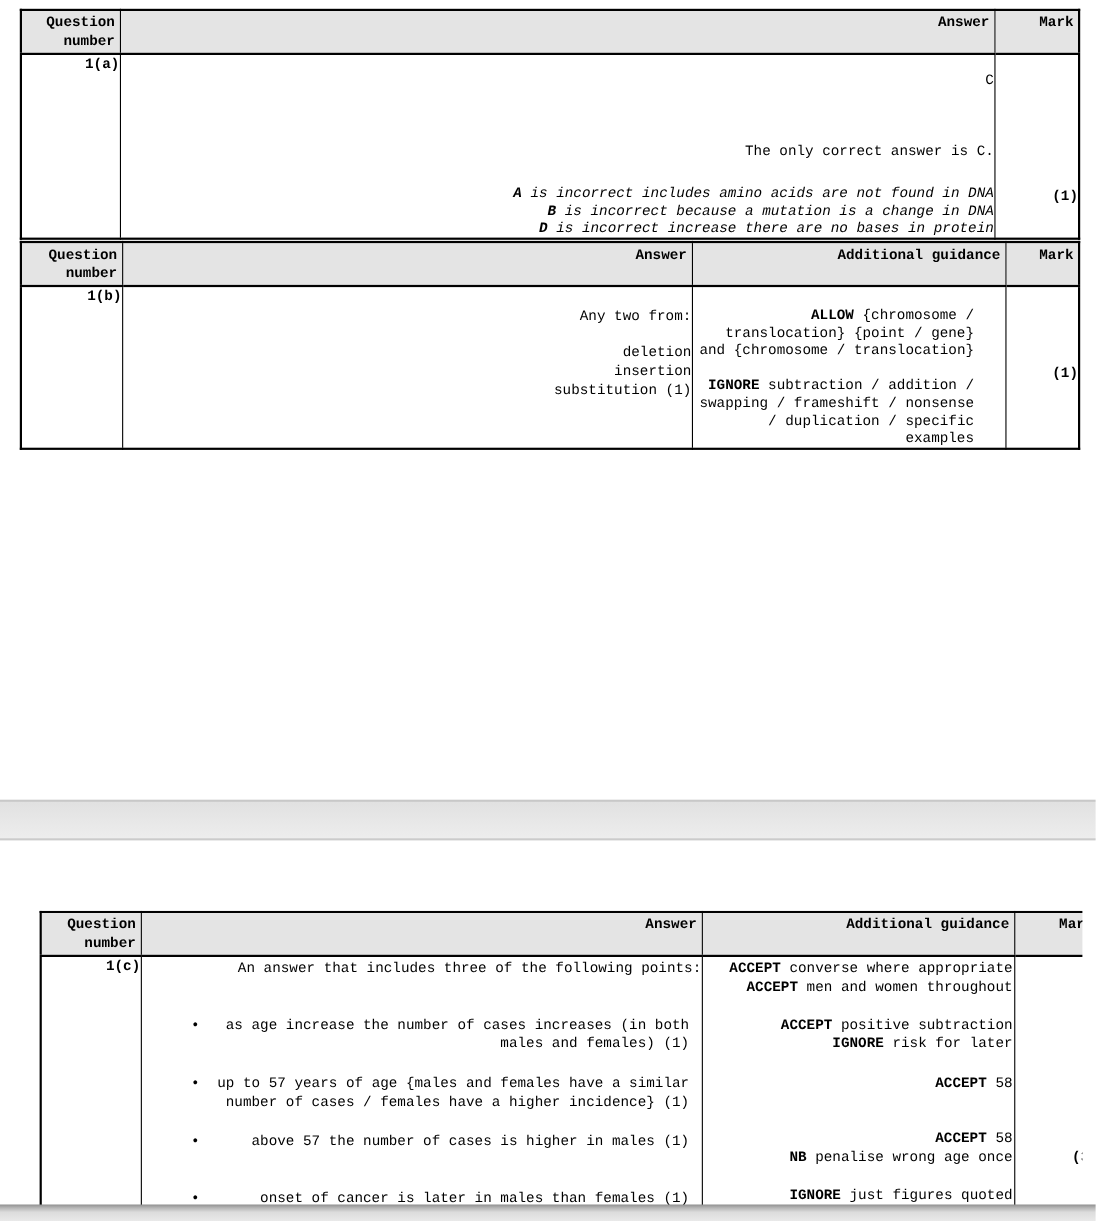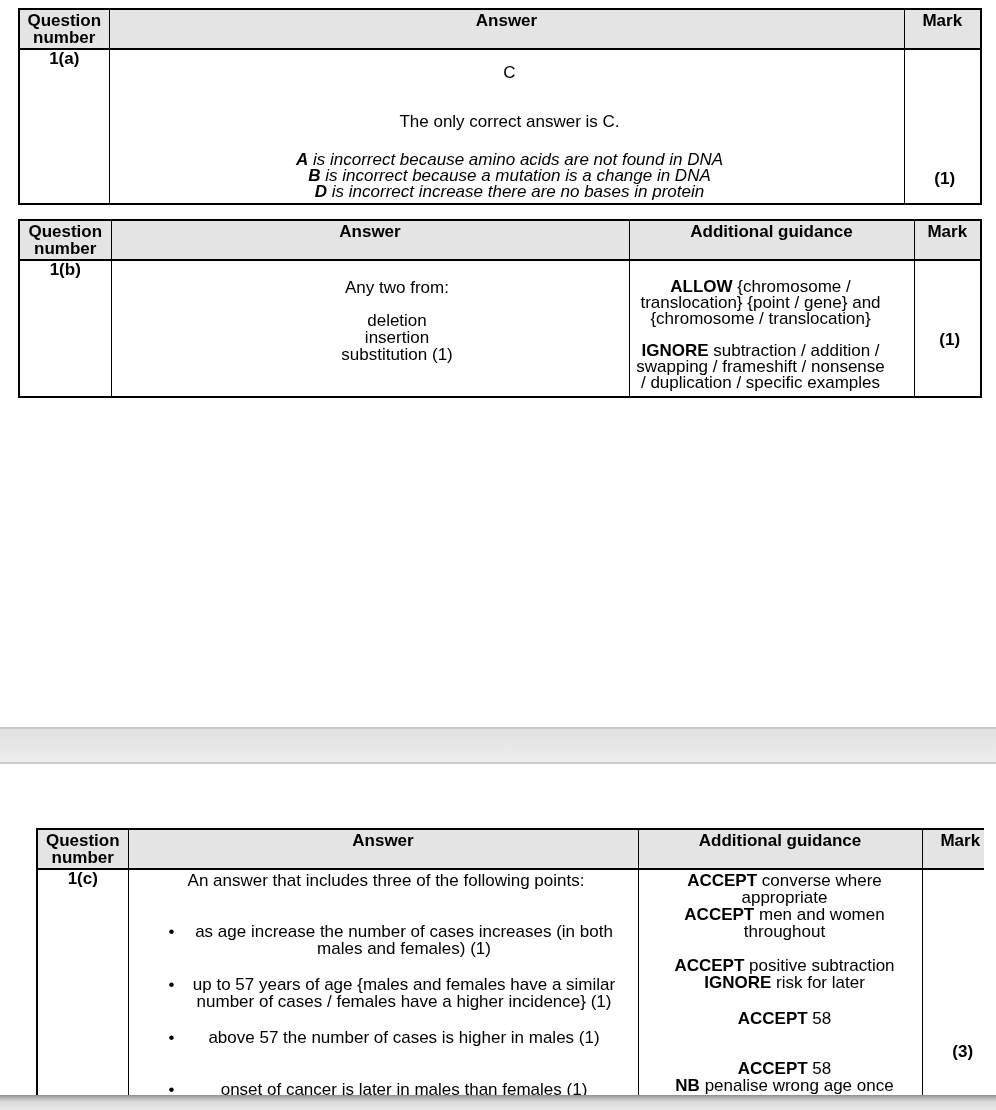--- a/index.html
+++ b/index.html
@@ -6,35 +6,35 @@
   body{
     width:996px;height:1110px;position:relative;overflow:hidden;
     font-family:"Liberation Sans",sans-serif;color:#000;
   }
   
   table.ms{
     border-collapse:collapse;table-layout:fixed;position:absolute;left:18px;
     border:2px solid #000;background:#fff;
   }
   table.ms th,table.ms td{
-    border:1px solid #000;vertical-align:top;text-align:center;
-    font-size:17px;line-height:17px;padding:0;overflow:hidden;
+    border:1px solid #000;vertical-align:top;text-align:right;
+    font-size:13px;line-height:17px;padding:0;overflow:hidden;font-family:Liberation Mono, monospace;
   }
   table.ms th{
     background:#e4e4e4;font-weight:bold;padding:2px 4px;
     border-bottom:2px solid #000;height:34px;
   }
   td.qn{font-weight:bold;padding:2px 4px;}
   td.markcell{font-weight:bold;}
   
   .t1{top:8px;width:962px;}
   .t1 td{height:153px;}
   .t1a{margin-left:6px;}
   .cletter{margin-top:14px;}
-  .stmt{margin-top:32px;}
+  .stmt{margin-top:48px;}
   .reasons{margin-top:22px;line-height:16px;font-style:italic;}
   .reasons .rl{font-weight:bold;}
   .m1{margin:120px 0 0 5px;}
   
   .t2{top:219px;width:962px;}
   .t2 td{height:135px;}
   .t2a{margin:18px 0 0 54px;}
   .t2items{margin-top:16px;}
   .t2g{margin:18px 0 0 6px;max-width:250px;line-height:16px;}
   .gb2{margin-top:16px;}
@@ -86,21 +86,21 @@
     </tr>
   </thead>
   <tbody>
     <tr>
       <td class="qn">1(a)</td>
       <td>
         <div class="t1a">
           <div class="cletter">C</div>
           <div class="stmt">The only correct answer is C.</div>
           <div class="reasons">
-            <div><span class="rl">A</span> <span>is incorrect because amino acids are not found in DNA</span></div>
+            <div><span class="rl">A</span> <span>is incorrect includes amino acids are not found in DNA</span></div>
             <div><span class="rl">B</span> <span>is incorrect because a mutation is a change in DNA</span></div>
             <div><span class="rl">D</span> <span>is incorrect increase there are no bases in protein</span></div>
           </div>
         </div>
       </td>
       <td class="markcell">
         <div class="m1">(1)</div>
       </td>
     </tr>
   </tbody>

